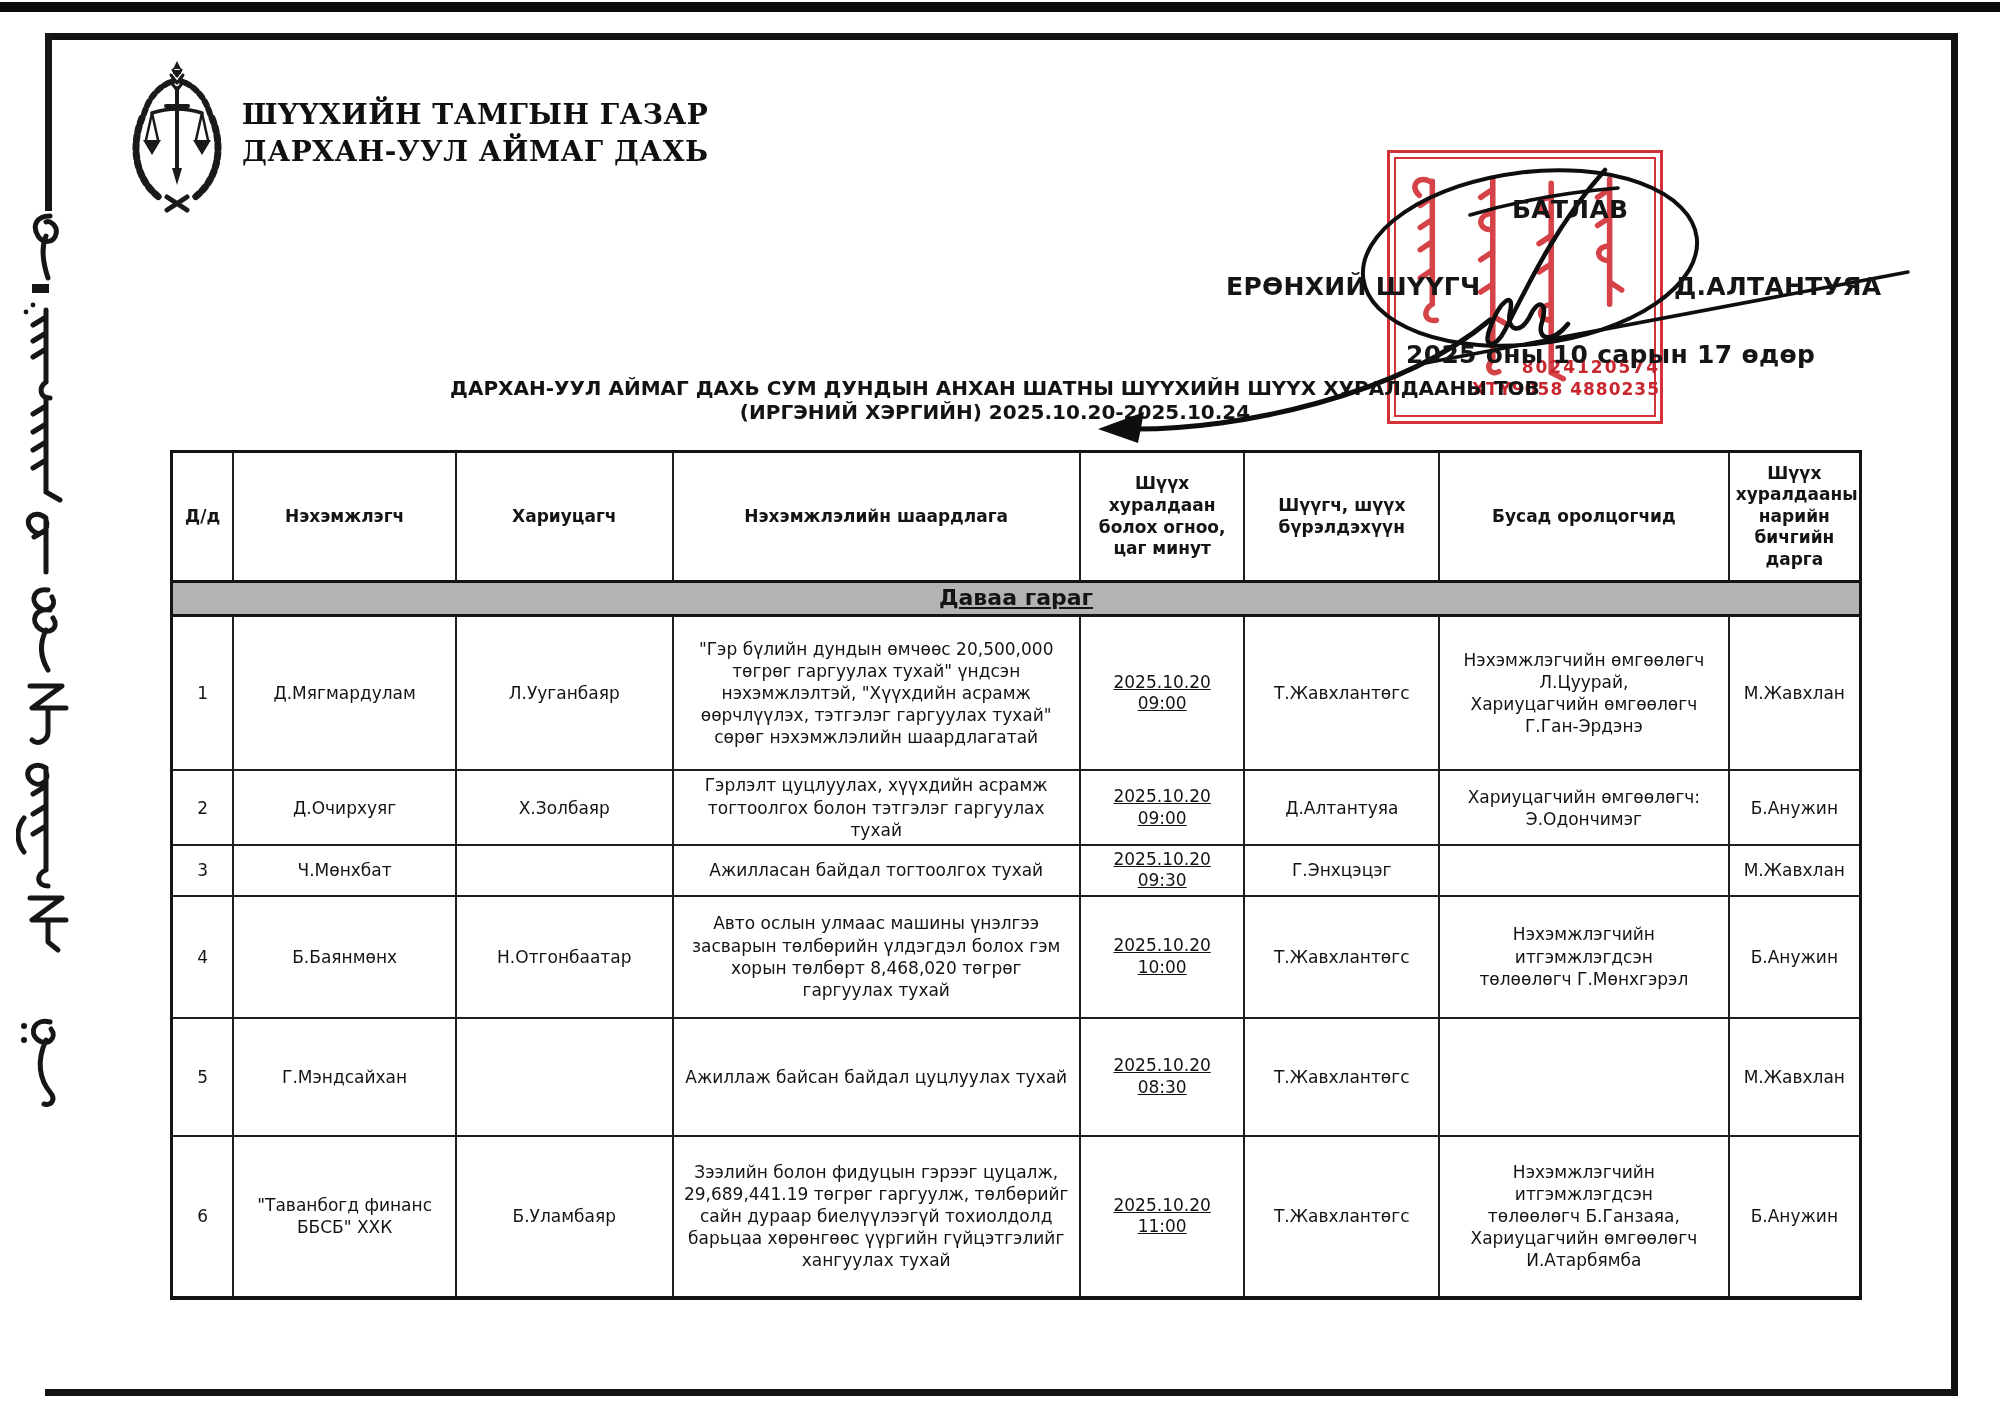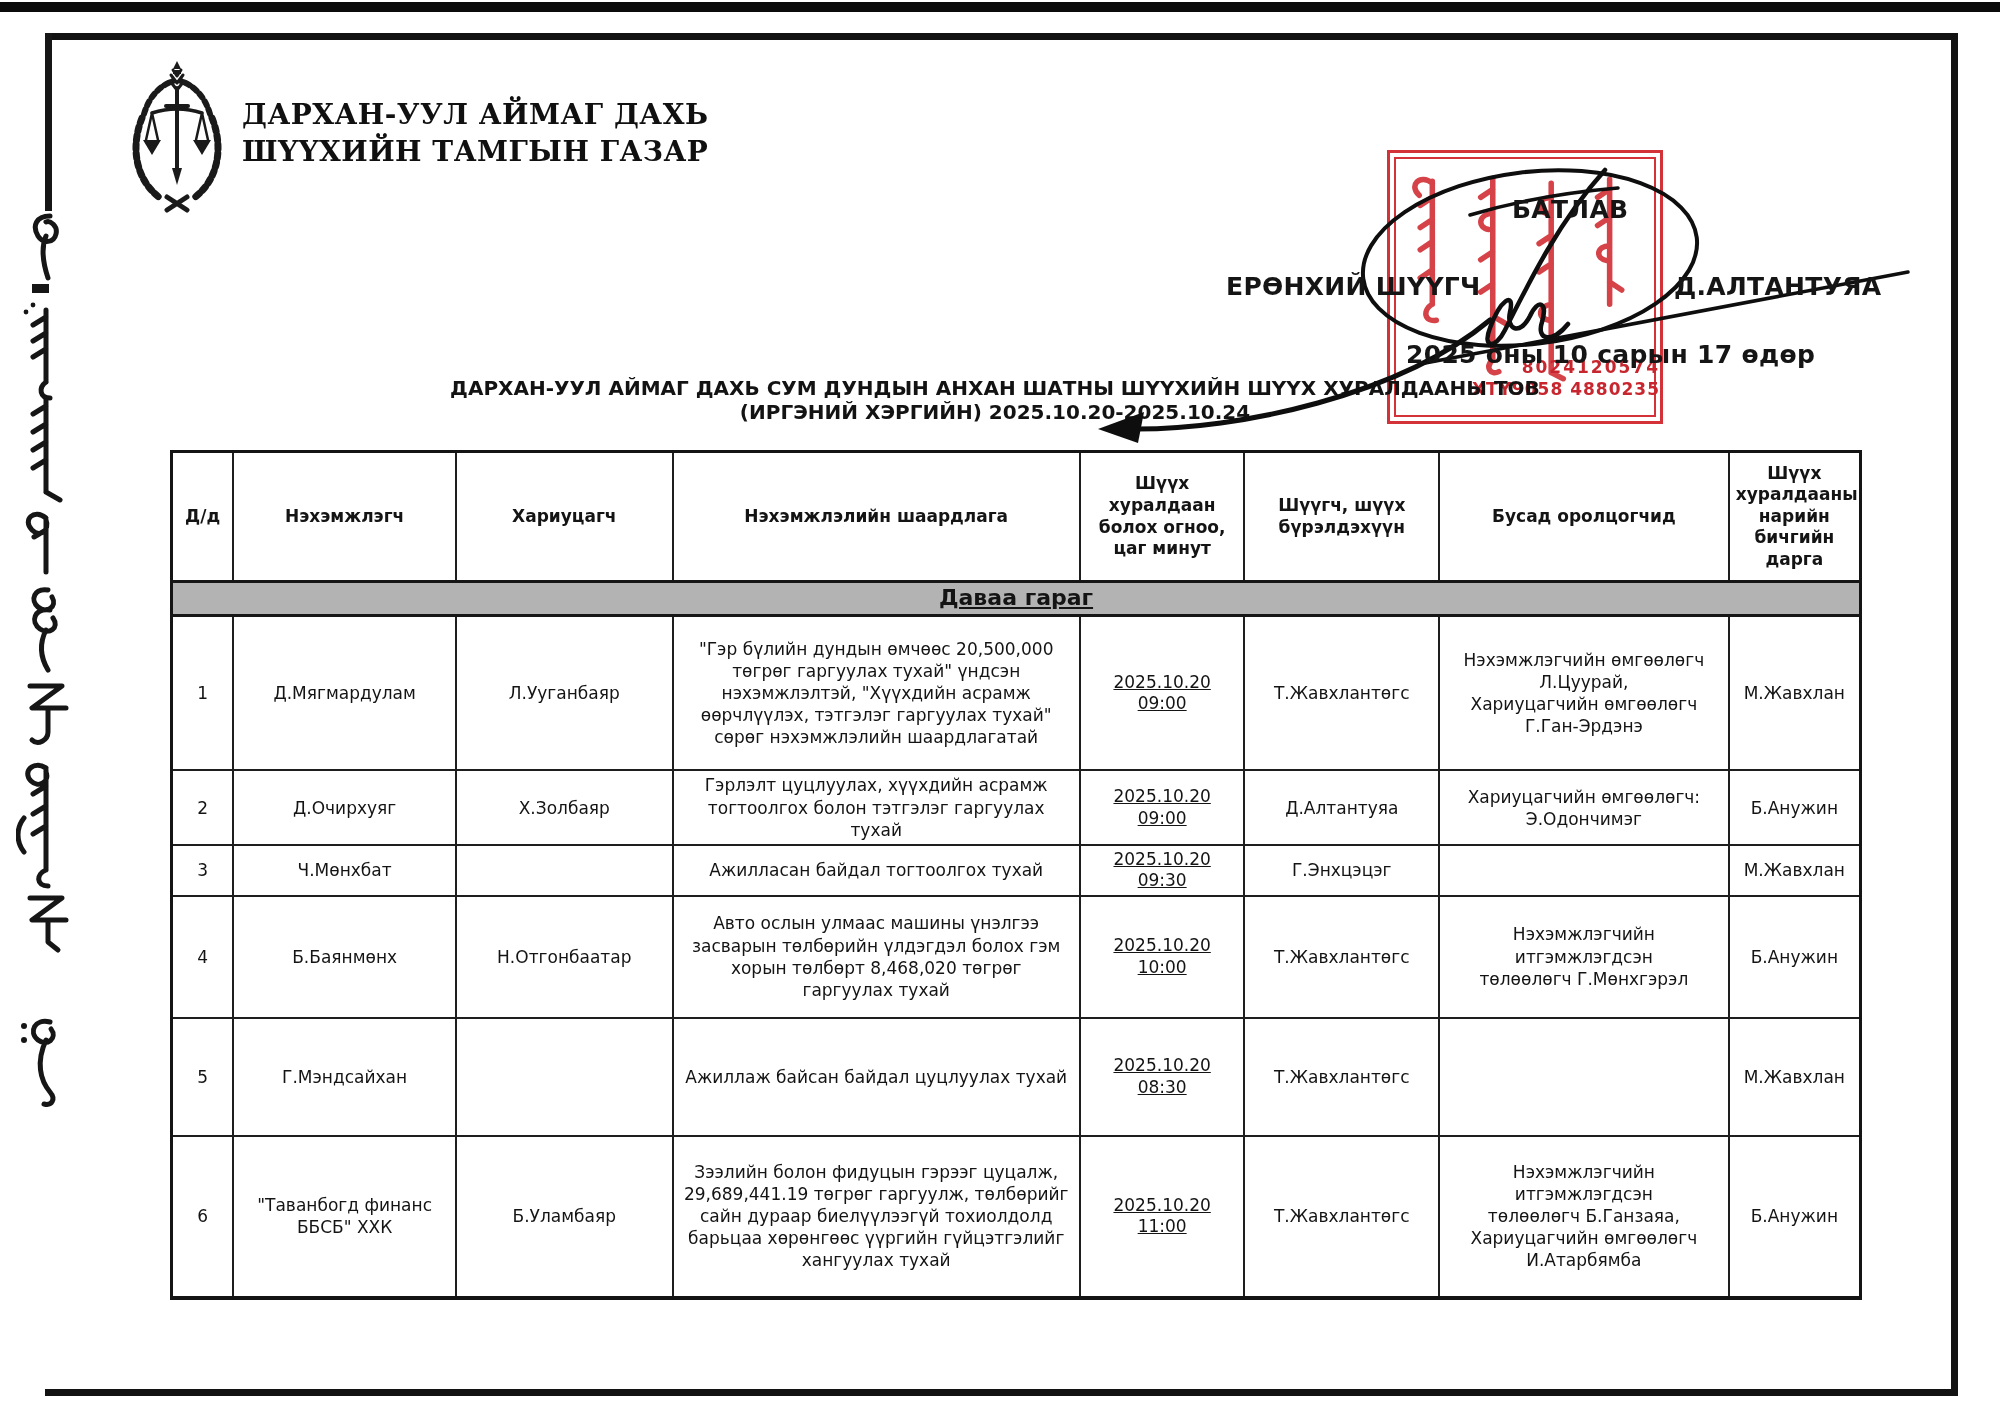--- a/index.html
+++ b/index.html
@@ -106,22 +106,22 @@
     <path d="M30 55 L24 82 M30 55 L36 82 M80 55 L74 82 M80 55 L86 82" stroke-width="2.5"></path>
   </g>
   <polygon points="55,127 50,110 60,110" fill="#1a1a1a"></polygon>
   <polygon points="21,82 39,82 30,97" fill="#1a1a1a"></polygon>
   <polygon points="71,82 89,82 80,97" fill="#1a1a1a"></polygon>
   <polygon points="55,3 59,11 51,11" fill="#1a1a1a"></polygon>
   <rect x="51" y="12" width="8" height="4" fill="#1a1a1a"></rect>
 </svg>
 
 <div class="abs" id="org-name">
+  <div>ШҮҮХИЙН ТАМГЫН ГАЗАР</div>
   <div>ДАРХАН-УУЛ АЙМАГ ДАХЬ</div>
-  <div>ШҮҮХИЙН ТАМГЫН ГАЗАР</div>
 </div>
 
 <div class="abs" id="stamp">
   <div id="stamp-inner"></div>
   <svg viewBox="0 0 268 266">
     <g fill="none" stroke="#d23238" stroke-width="5.5" stroke-linecap="round" stroke-linejoin="round" opacity=".92">
       <path d="M42 30 c-12 -10 -24 2 -13 12 M42 28 V150 M42 44 l-12 8 M42 66 l-12 8 M42 88 l-12 8 M42 116 l-12 8 M42 150 c-10 6 -8 18 4 16"></path>
       <path d="M102 25 V205 M102 36 l-12 8 M102 60 c-14 0 -16 14 -4 16 M102 98 l-12 8 M102 130 l-12 8 M102 162 l14 8 M102 205 c-8 8 -2 16 6 12"></path>
       <path d="M160 30 V218 M160 45 c-13 -2 -16 12 -4 15 M160 82 l-12 8 M160 110 l-12 8 M160 150 c-14 2 -14 16 0 16 M160 218 l12 6"></path>
       <path d="M218 26 V150 M218 36 l-12 8 M218 64 l-12 8 M218 92 c-13 0 -15 13 -2 15 M218 128 l12 8"></path>

